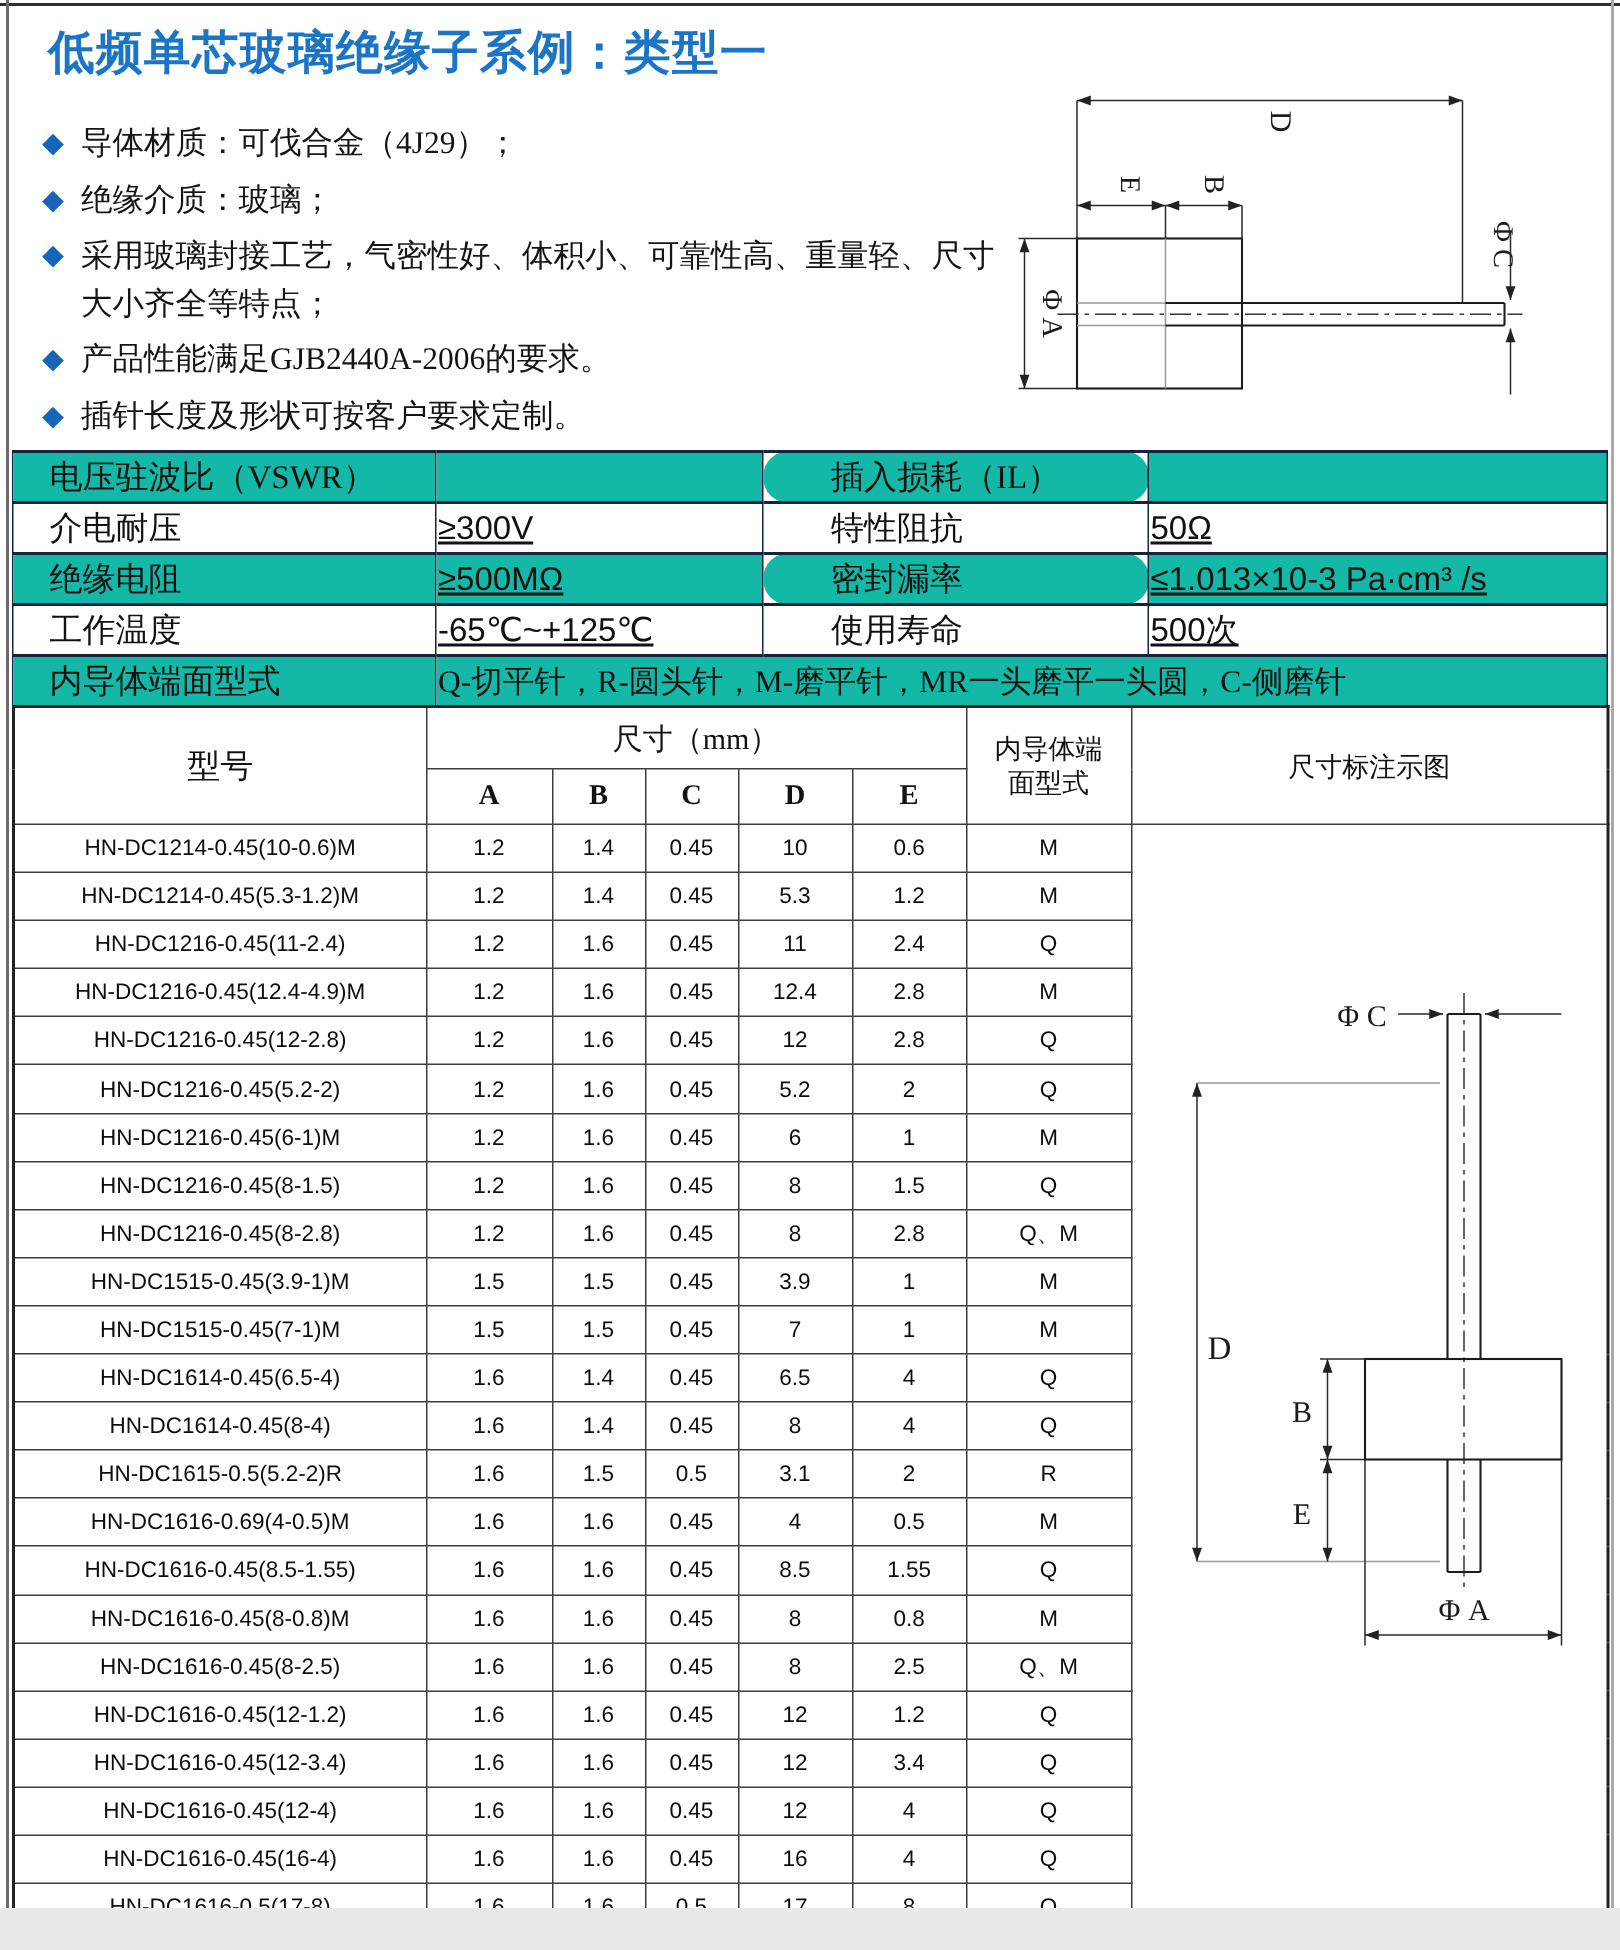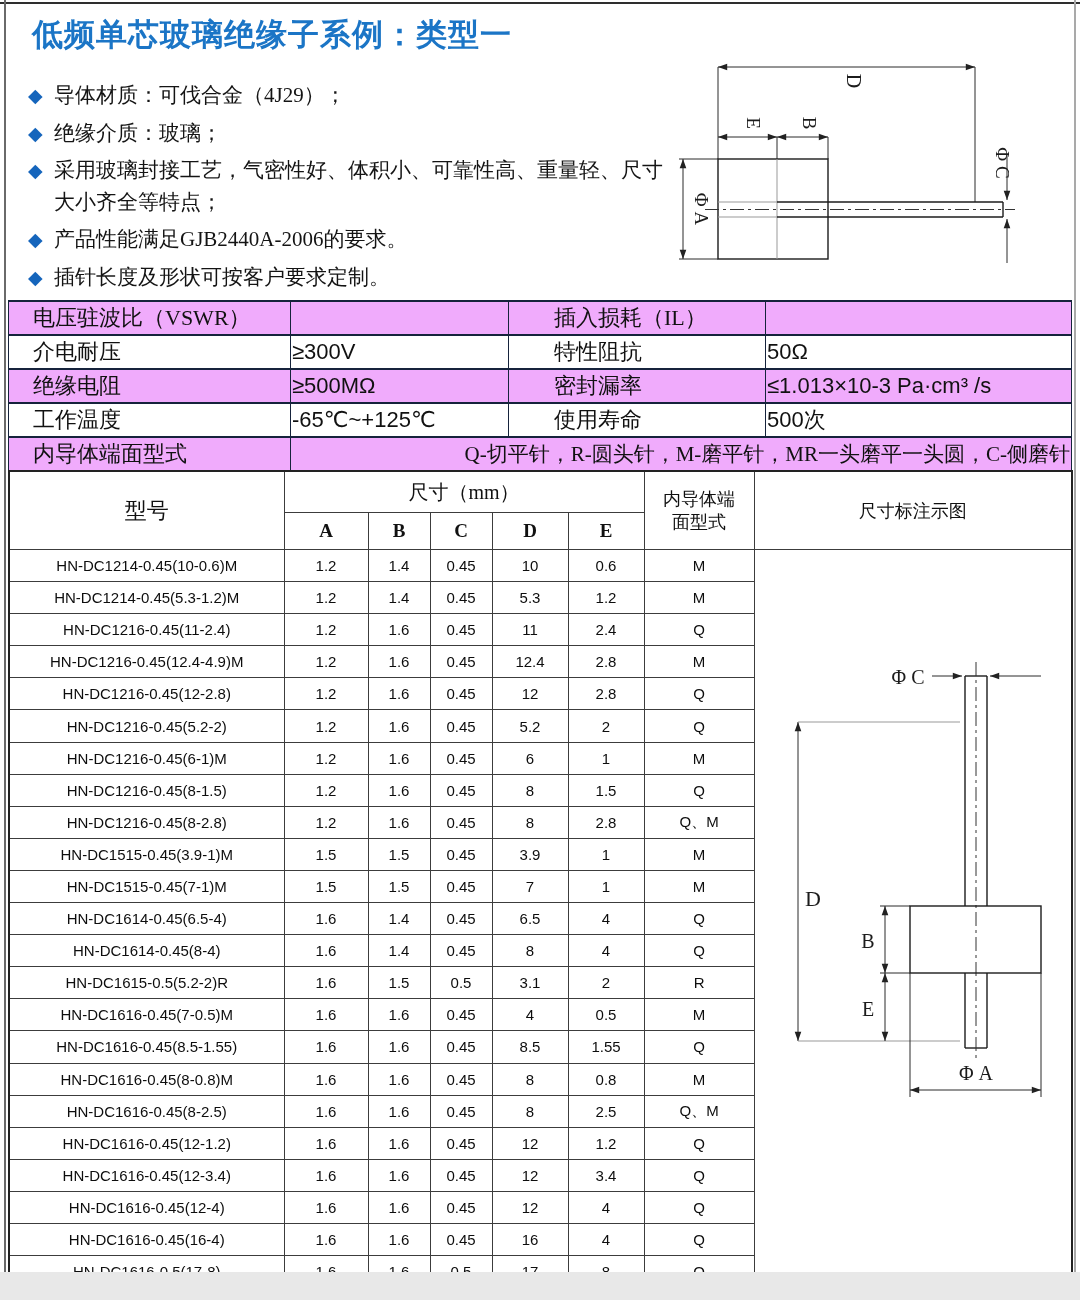--- a/index.html
+++ b/index.html
@@ -25,25 +25,25 @@
   
   .top-drawing{position:absolute;left:655px;top:45px;}
 
   
   table{border-collapse:collapse;table-layout:fixed;}
   .spec-table{position:absolute;left:8px;top:300px;width:1063px;}
   .spec-table td{
     border:1px solid #16233c;border-top:2px solid #16233c;border-bottom:2px solid #16233c;
     height:30px;font-size:22px;overflow:hidden;white-space:nowrap;
   }
-  .spec-table tr.blue td{background:#f0abfc;}
+  .spec-table tr.blue td{background:#14b8a6;}
   .spec-table td.lbl{padding-left:24px;}
-  .spec-table td.lbl2{padding-left:45px;}
-  .spec-table td.val{font-family:"Liberation Sans","DejaVu Sans",sans-serif;}
-  .spec-table td.val-merged{text-align:right;font-size:21px;margin-left:32px;}
+  .spec-table td.lbl2{padding-left:45px;border-radius:16px;}
+  .spec-table td.val{font-family:"Liberation Sans","DejaVu Sans",sans-serif;text-decoration:underline;}
+  .spec-table td.val-merged{text-align:left;font-size:21px;margin-left:32px;}
 
   
   .model-table{position:absolute;left:8px;top:470px;width:1063px;}
   .model-table th,.model-table td{border:1px solid #3c3c3c;overflow:hidden;}
   .model-table{border:2px solid #222;}
   .model-table thead th{font-weight:normal;font-size:20px;background:#fff;}
   .model-table thead tr.h1 th{height:38px;}
   .model-table thead tr.h2 th{height:34px;font-weight:bold;font-size:19px;}
   .model-table th.model-h{font-size:22px;}
   .model-table th.type-h{font-size:18px;line-height:1.25;}
@@ -362,21 +362,21 @@
         <tr>
           <td>HN-DC1615-0.5(5.2-2)R</td>
           <td>1.6</td>
           <td>1.5</td>
           <td>0.5</td>
           <td>3.1</td>
           <td>2</td>
           <td>R</td>
         </tr>
         <tr>
-          <td>HN-DC1616-0.45(7-0.5)M</td>
+          <td>HN-DC1616-0.69(4-0.5)M</td>
           <td>1.6</td>
           <td>1.6</td>
           <td>0.45</td>
           <td>4</td>
           <td>0.5</td>
           <td>M</td>
         </tr>
         <tr>
           <td>HN-DC1616-0.45(8.5-1.55)</td>
           <td>1.6</td>

